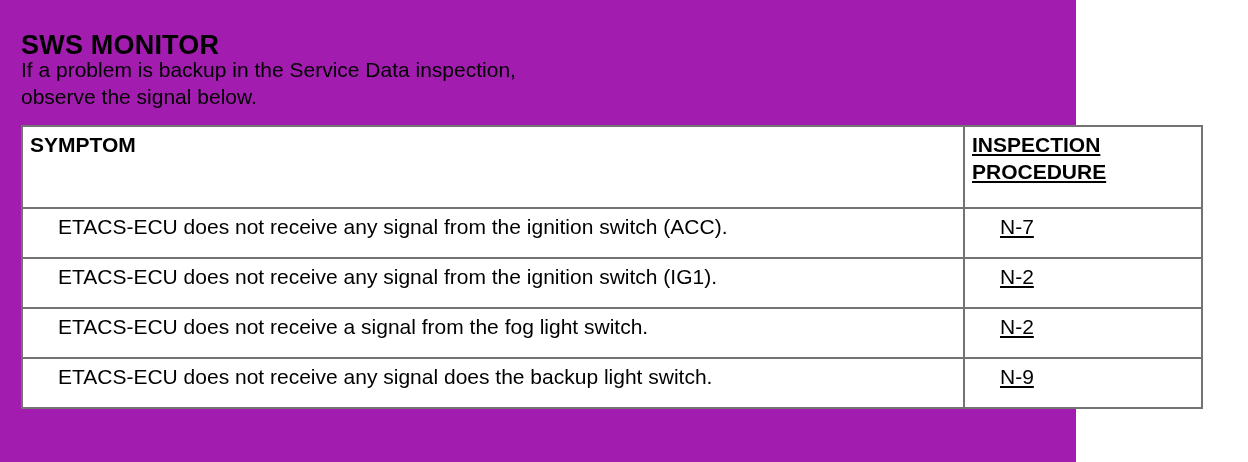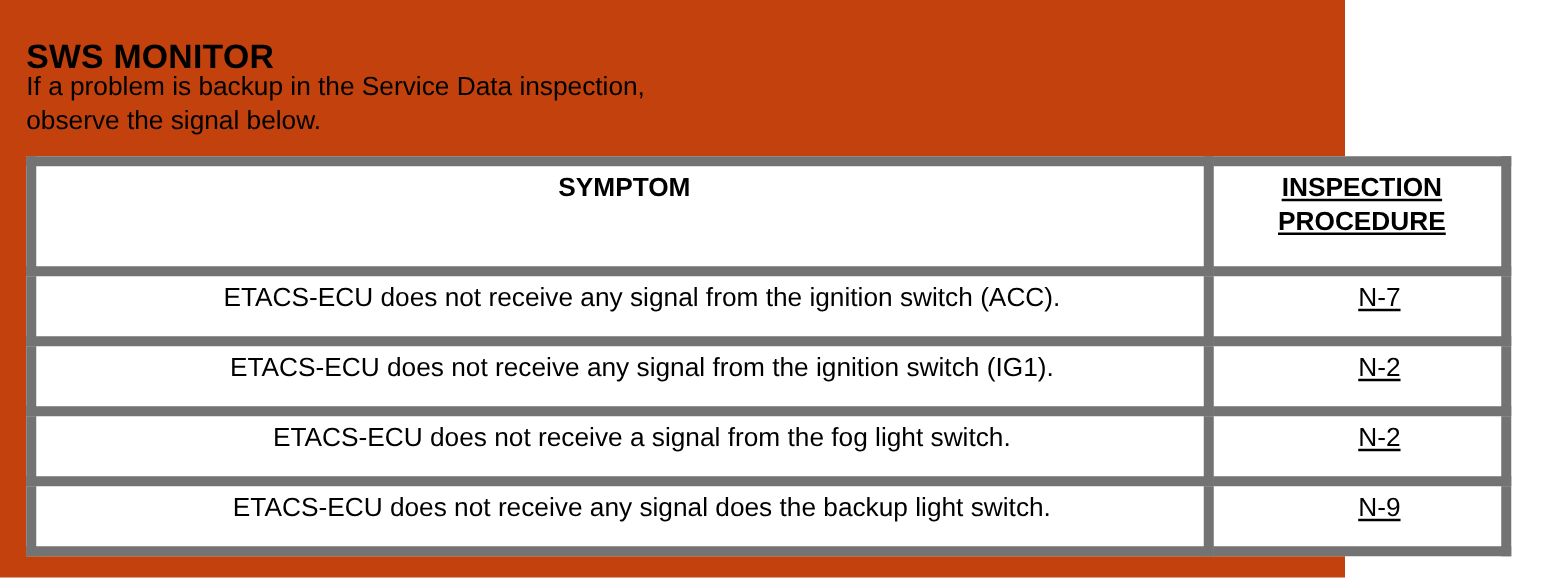--- a/index.html
+++ b/index.html
@@ -11,21 +11,21 @@
     width: 1248px;
     height: 462px;
     font-family: "Liberation Sans", sans-serif;
     color: #000000;
     overflow: hidden;
   }
   .page {
     position: relative;
     width: 1076px;
     height: 462px;
-    background: #c2410c;
+    background: #a21caf;
   }
   .doc-title {
     position: absolute;
     left: 21px;
     top: 13px;
     font-size: 27px;
     font-weight: bold;
     letter-spacing: 0.2px;
     line-height: 1.05;
     white-space: nowrap;
@@ -49,26 +49,26 @@
     width: 1180px;
     border-collapse: collapse;
     table-layout: fixed;
     background: #ffffff;
   }
   .sym-table col.c-symptom { width: 942px; }
   .sym-table col.c-proc { width: 238px; }
 
   .sym-table th,
   .sym-table td {
-    border: 8px solid #737373;
+    border: 2px solid #737373;
     vertical-align: top;
     padding: 3px 0 0 7px;
     font-size: 21px;
     line-height: 25px;
-    text-align: center;
+    text-align: left;
     font-weight: normal;
     white-space: nowrap;
     overflow: hidden;
     margin-left: 36px;
   }
   .sym-table thead th {
     font-weight: bold;
     height: 76px;
     padding-top: 4px;
   }

